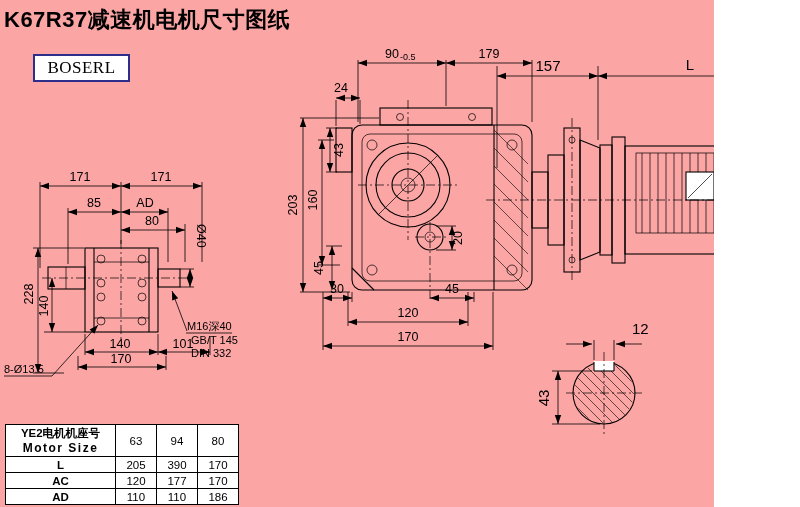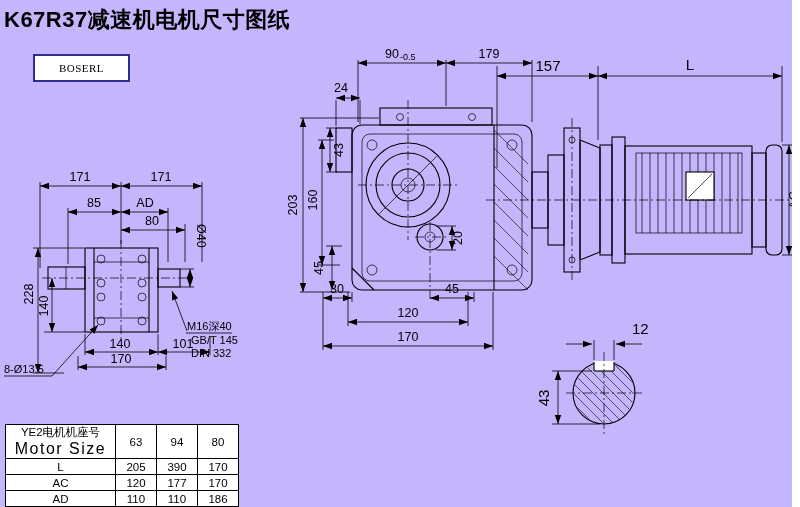--- a/index.html
+++ b/index.html
@@ -1,39 +1,39 @@
 <!DOCTYPE html>
 <html><head>
 <meta charset="utf-8">
 <style>
   * { margin:0; padding:0; box-sizing:border-box; }
   html,body { background:#fff; }
   body { width:800px; height:507px; font-family:"Liberation Sans", sans-serif; }
-  .page { position:relative; width:792px; height:507px; background:#c4b5fd; overflow:hidden; }
+  .page { position:relative; width:714px; height:507px; background:#fca5a5; overflow:hidden; }
   .title { position:absolute; left:4px; top:5px; font-size:22px; font-weight:bold; color:#000; letter-spacing:0.5px; }
   .logo { position:absolute; left:33px; top:54px; width:97px; height:28px; border:2px solid #2d2d8c; background:#fff;
           display:flex; align-items:center; justify-content:center; }
-  .logo span { font-family:"Liberation Serif", serif; font-size:11px; color:#000; letter-spacing:0.5px; }
+  .logo span { font-family:"Liberation Serif", serif; font-size:17px; color:#000; letter-spacing:0.5px; }
   svg.draw { position:absolute; left:0; top:0; }
   .ln    { stroke:#000; stroke-width:1.1; fill:none; }
   .thin  { stroke:#000; stroke-width:0.7; fill:none; }
   .dimln { stroke:#000; stroke-width:0.8; fill:none; }
   .cl    { stroke:#000; stroke-width:0.7; fill:none; stroke-dasharray:9 3 2 3; }
   .hatch { stroke:#000; stroke-width:0.6; fill:none; }
   text.d { font-family:"Liberation Sans", sans-serif; font-size:12.5px; fill:#000; stroke:none; }
   text.sm { font-size:11px; }
   text.lg { font-size:15px; }
   text.tol { font-size:9px; }
   .spec-table { position:absolute; left:5px; top:424px; border-collapse:collapse; background:#fff; }
   .spec-table td { border:1px solid #000; font-size:11.5px; text-align:center; color:#000; padding:0 2px; }
-  .spec-table td.lbl { width:110px; }
+  .spec-table td.lbl { width:110px;font-weight:bold; }
   .spec-table td.val { width:41px; }
   .spec-table tr.hdr td { height:32px; }
   .spec-table tr.row td { height:16px; }
-  .spec-table .en { letter-spacing:1.5px; font-size:16px; }
+  .spec-table .en { letter-spacing:1.5px; font-size:12px; }
 </style>
 </head>
 <body>
 
 <div class="page">
 
   <div class="title">K67R37减速机电机尺寸图纸</div>
 
   <div class="logo">
     <span>BOSERL</span>

